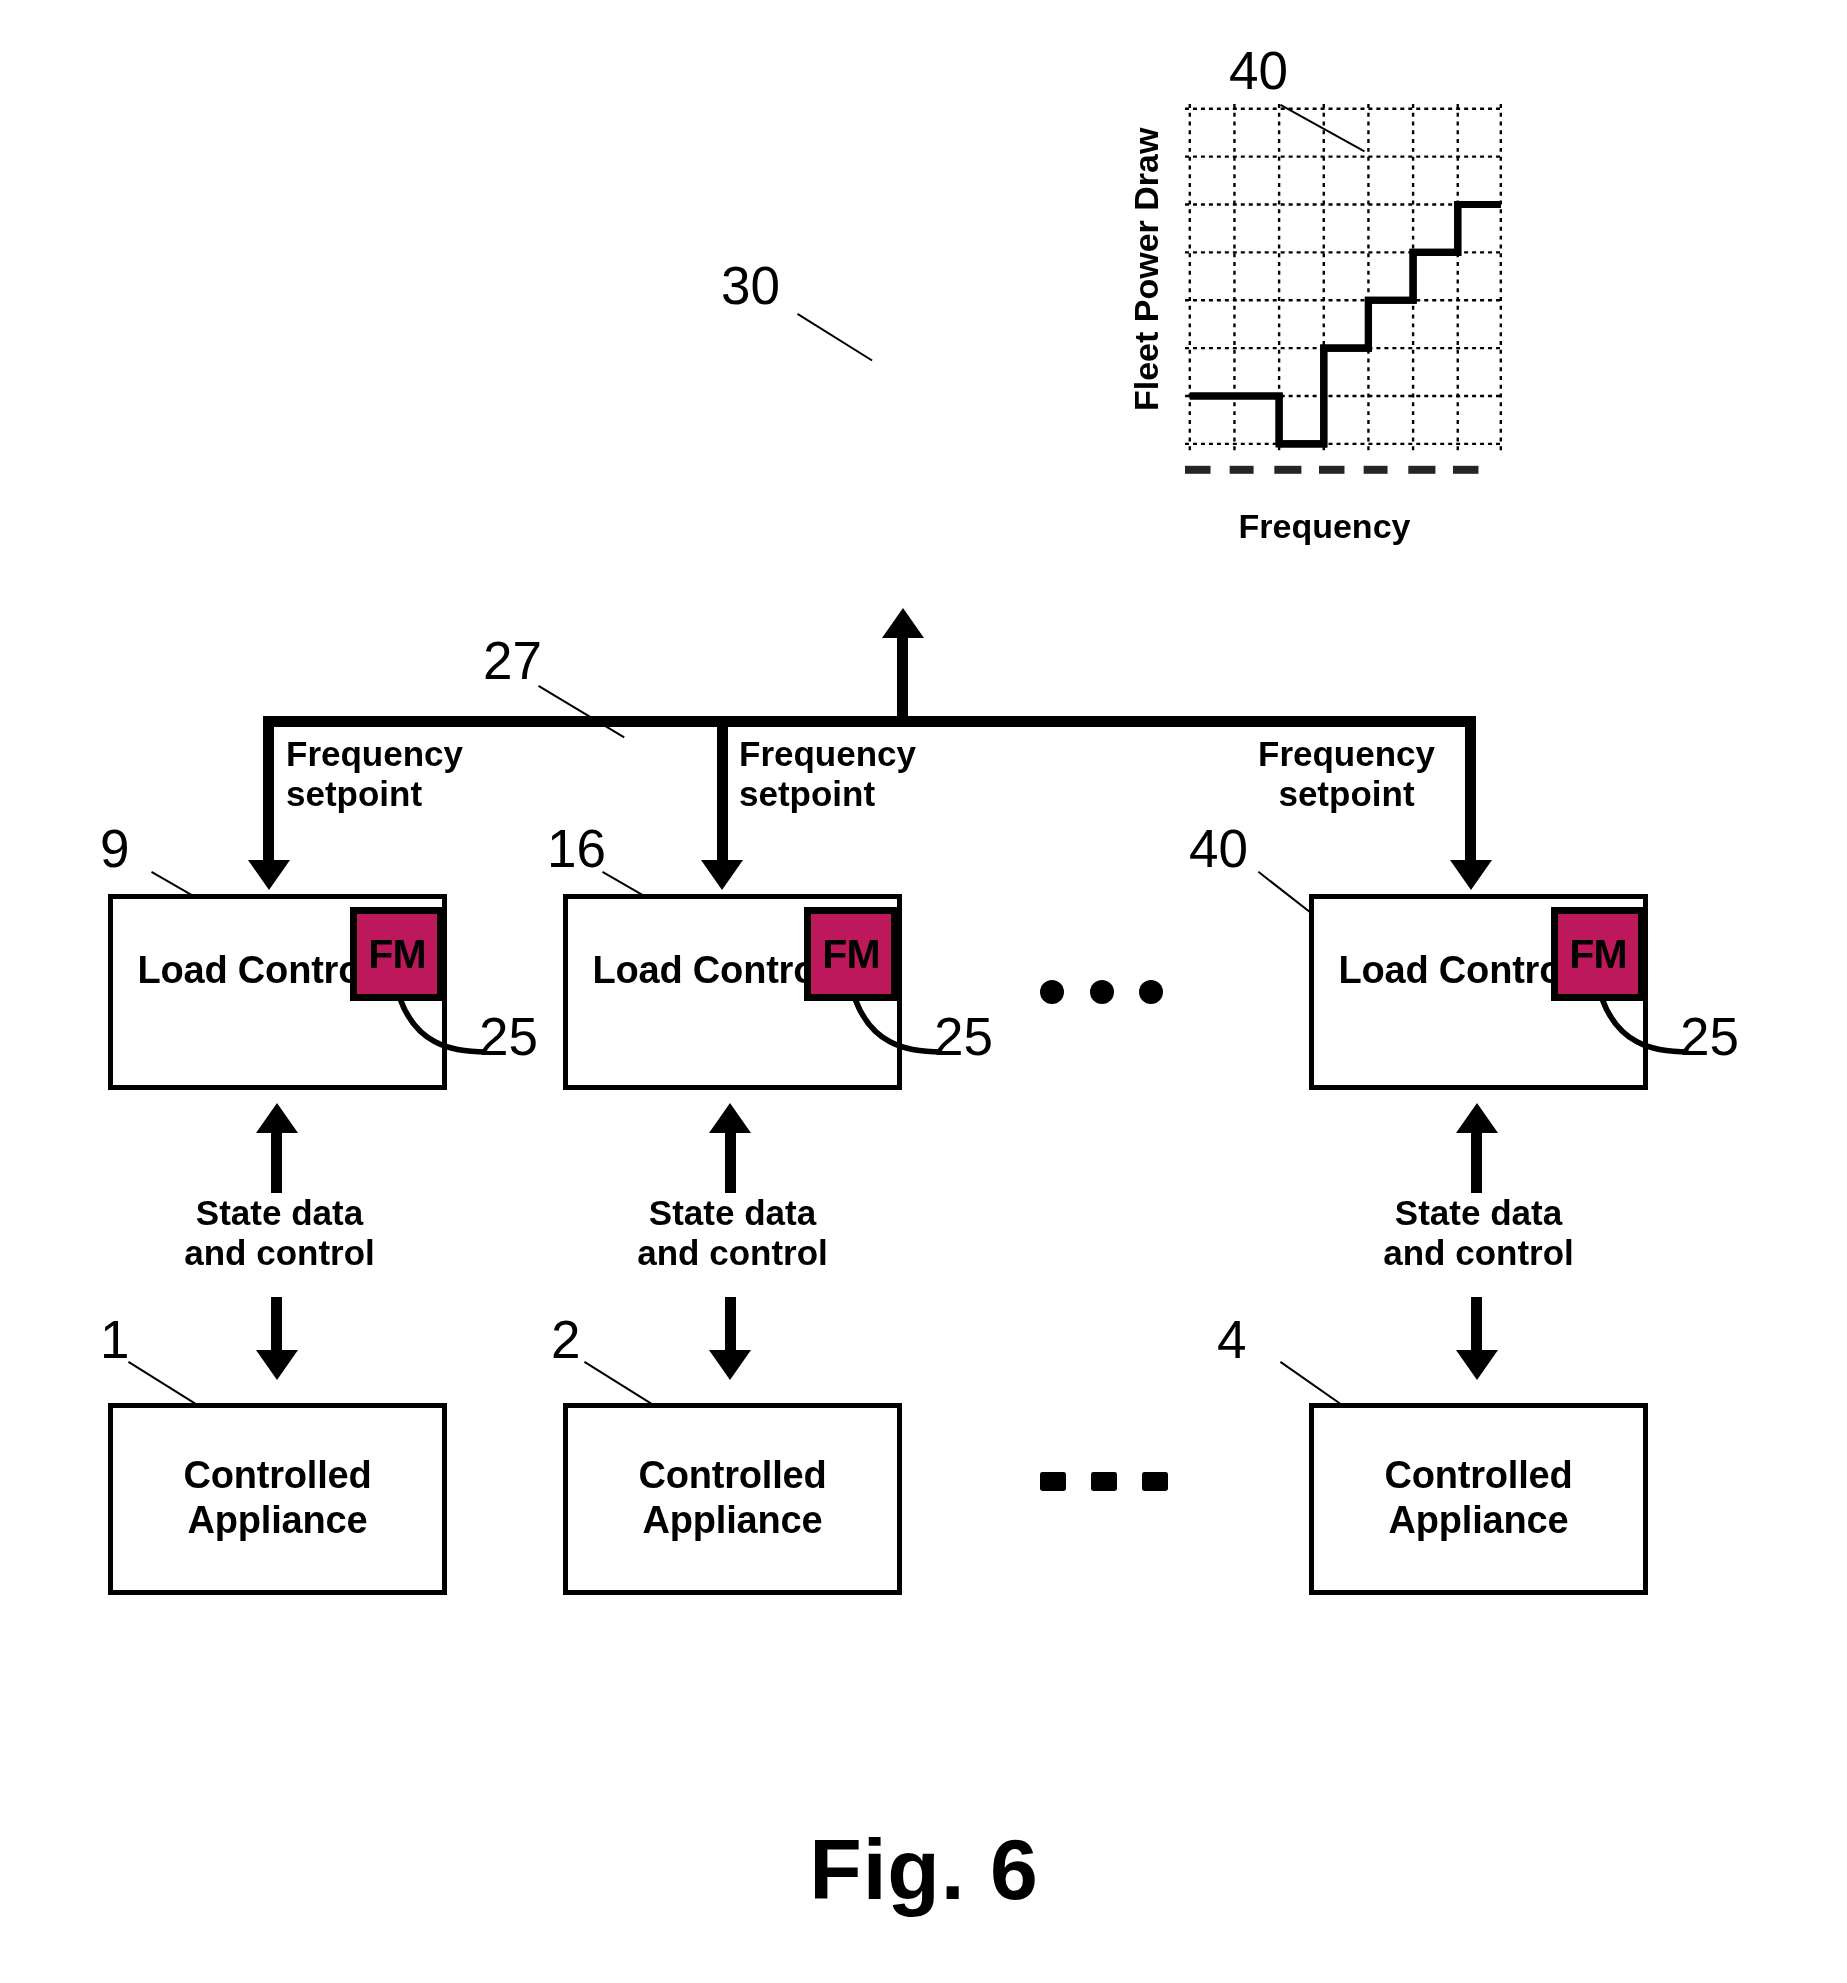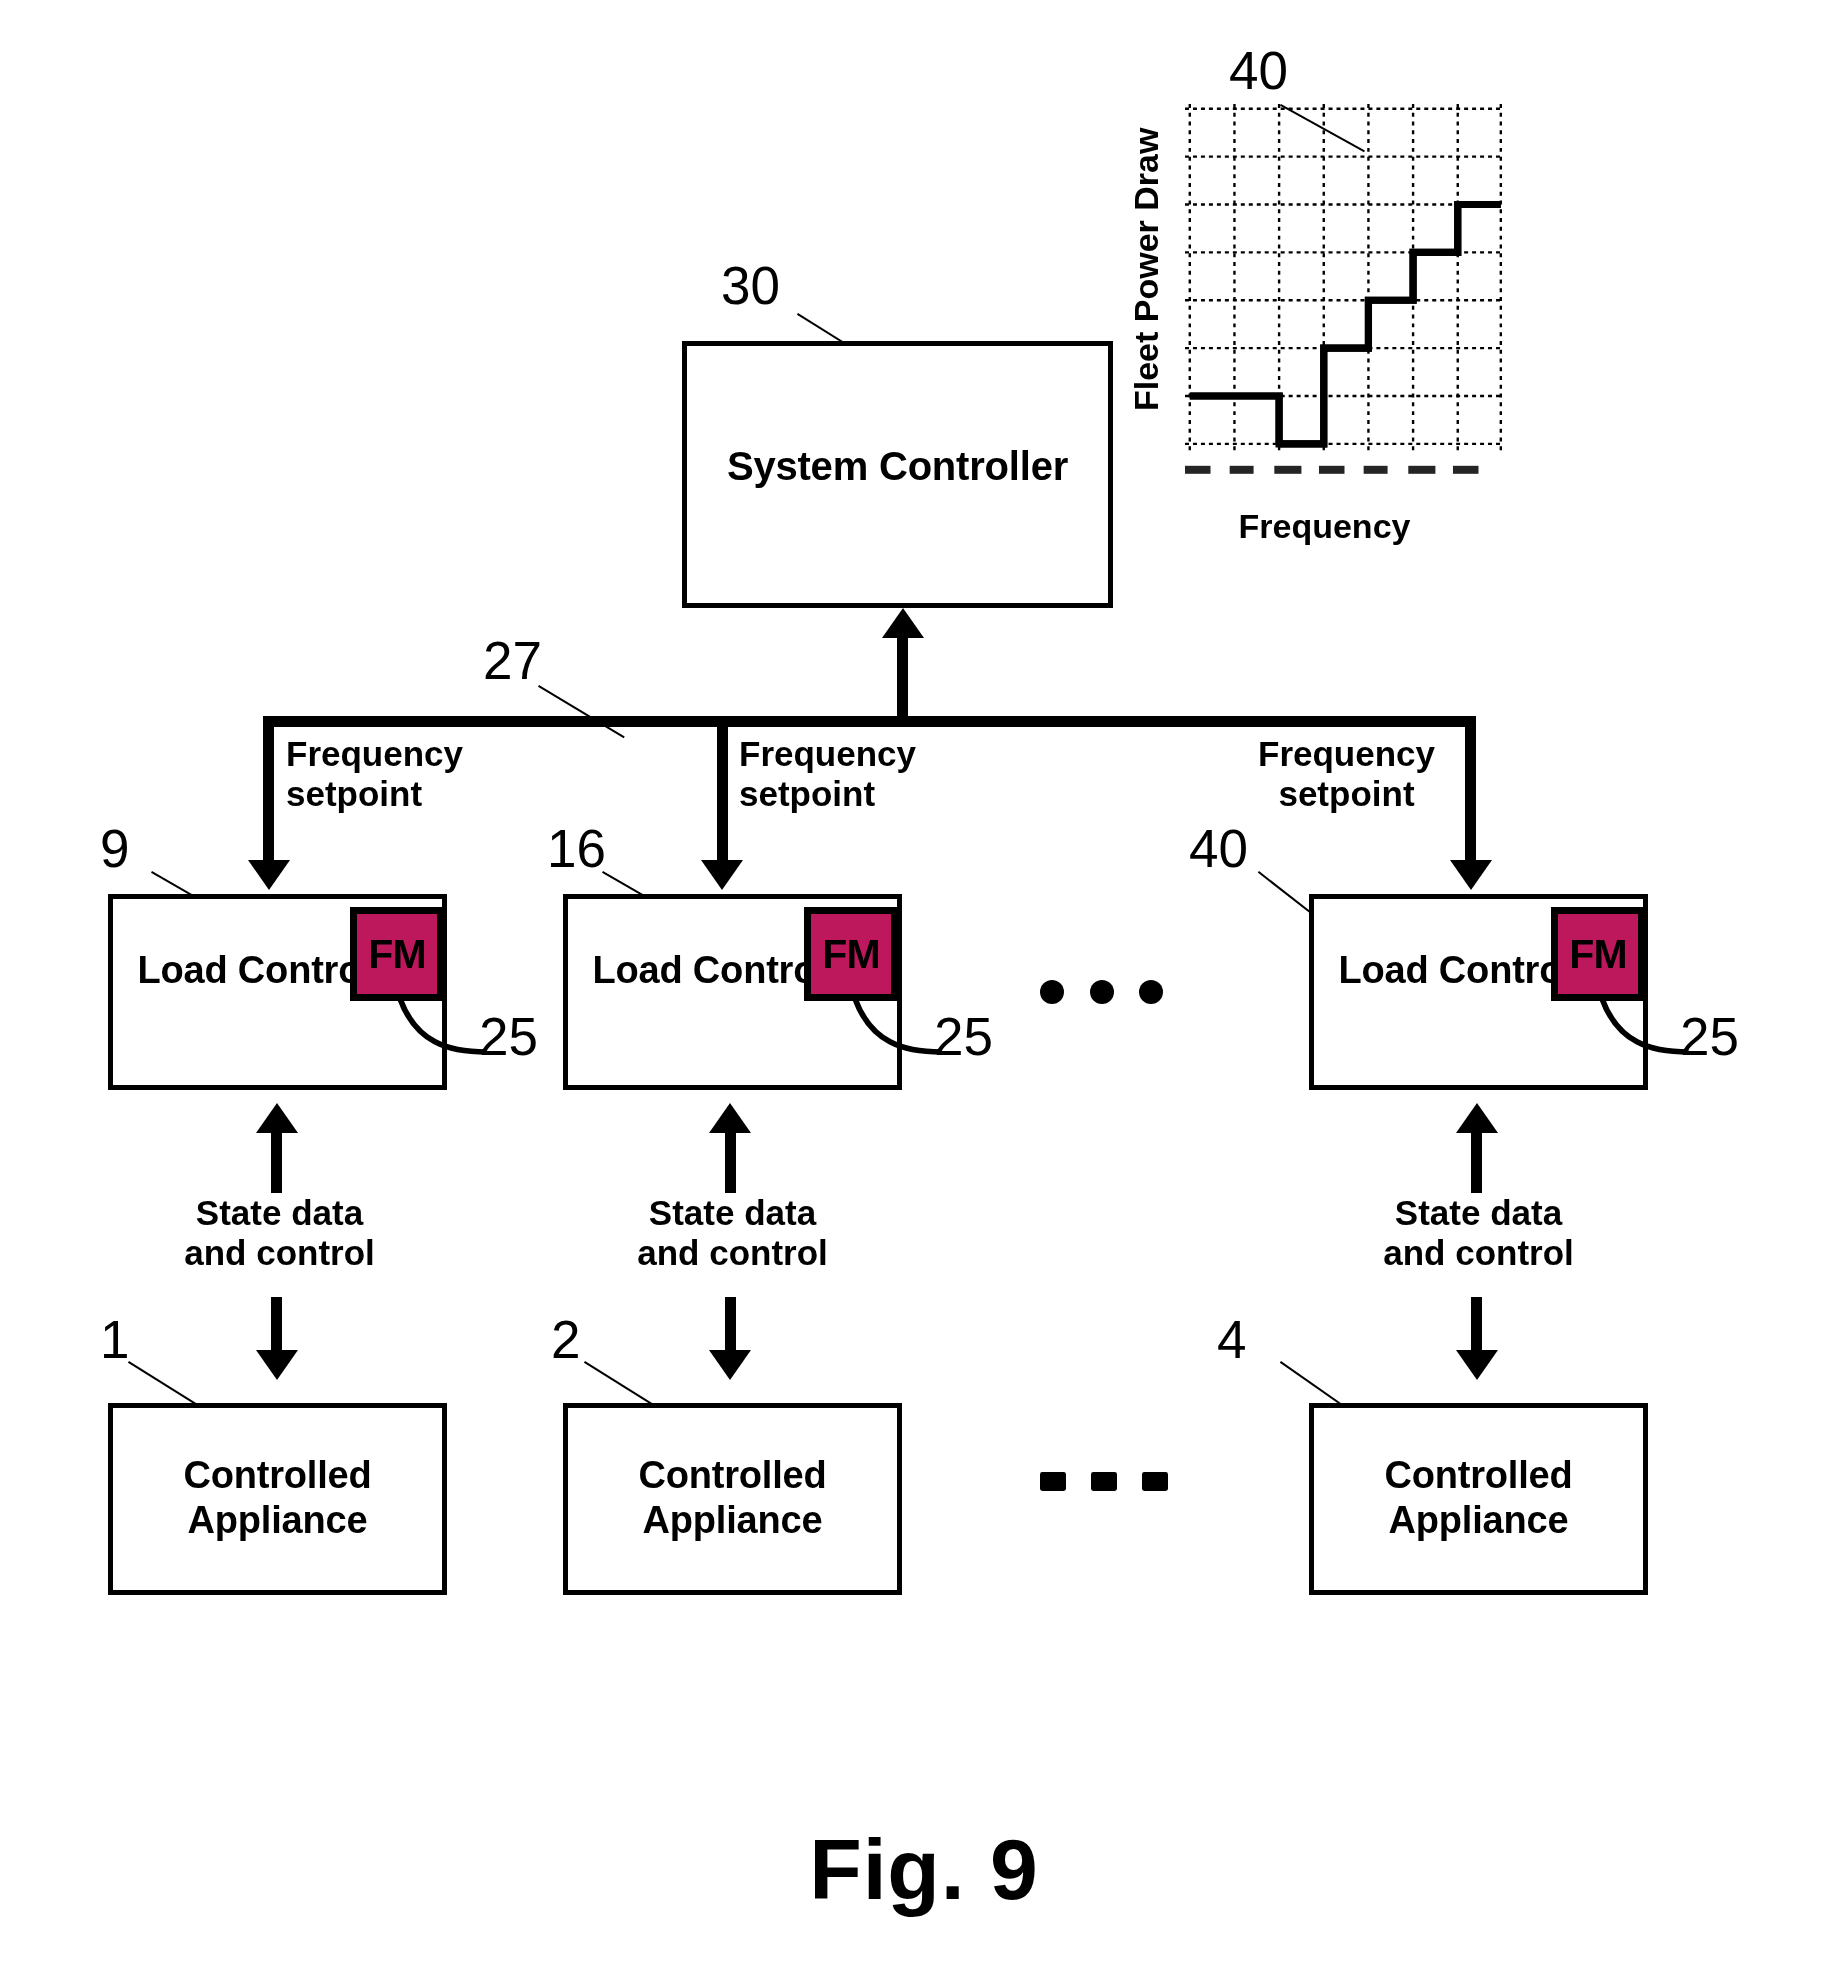--- a/index.html
+++ b/index.html
@@ -201,23 +201,20 @@
         <rect x="336" y="6" width="32" height="10"></rect>
       </g>
     </svg>
 
     <div class="chart-xlabel" style="left:48px; top:415px; width:367px;">Frequency</div>
   </div>
 
   <div class="ref" style="left:721px; top:259px;">30</div>
   <div class="leader" style="left:798px; top:313px; width:88px; transform:rotate(32deg);"></div>
 
-  <div class="box" style="left:682px; top:341px; width:431px; height:267px;">
-    <div class="box-label" style="top:97px; font-size:40px;">System Controller</div>
-  </div>
 
   <div class="shaft" style="left:897px; top:638px; height:88px;"></div>
   <div class="arrowhead-up" style="left:882px; top:608px;"></div>
 
   <div class="ref" style="left:483px; top:634px;">27</div>
   <div class="leader" style="left:539px; top:685px; width:100px; transform:rotate(31deg);"></div>
 
   <div class="shaft-h" style="left:263px; top:716px; width:1213px;"></div>
 
   <div class="shaft" style="left:263px; top:716px; height:146px;"></div>
@@ -323,16 +320,16 @@
   <div class="arrowhead-down" style="left:1456px; top:1350px;"></div>
 
   <div class="ref" style="left:1217px; top:1313px;">4</div>
   <div class="leader" style="left:1281px; top:1361px; width:104px; transform:rotate(35deg);"></div>
 
   <div class="box" style="left:1309px; top:1403px; width:339px; height:192px;">
     <div class="box-label" style="top:45px; font-size:38px;">Controlled
 Appliance</div>
   </div>
 
-  <div id="fig-caption" style="top:1820px;">Fig. 9</div>
+  <div id="fig-caption" style="top:1820px;">Fig. 6</div>
 
 </div>
 
 
 </body></html>

